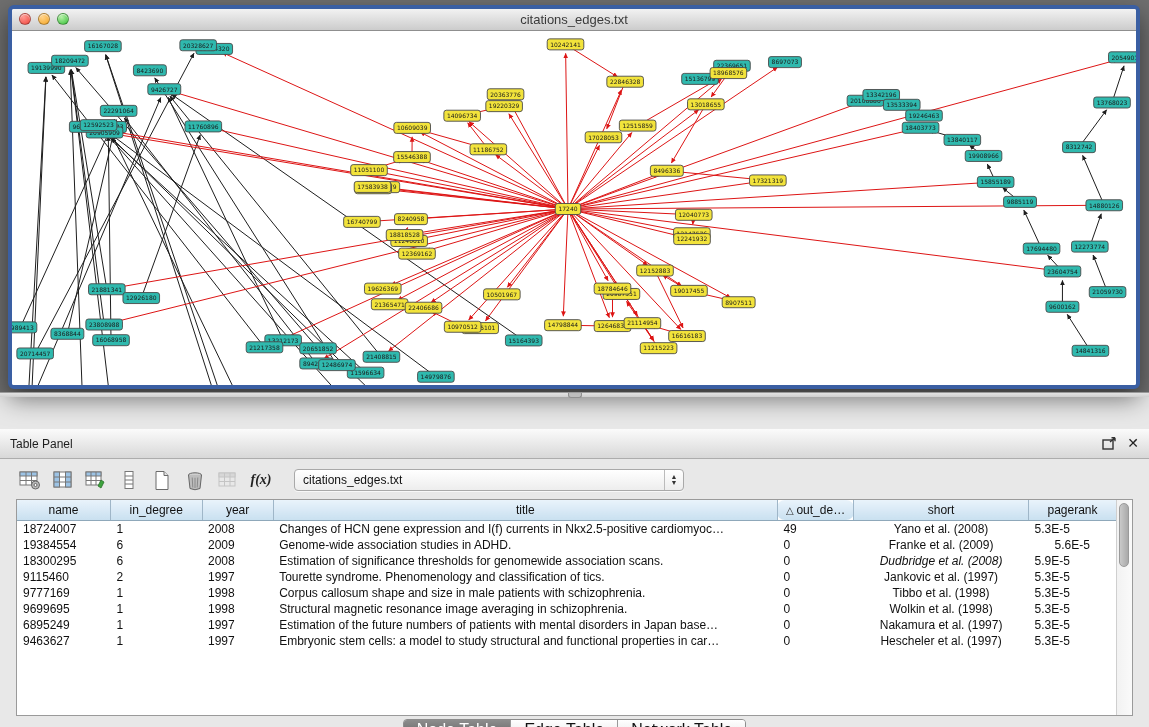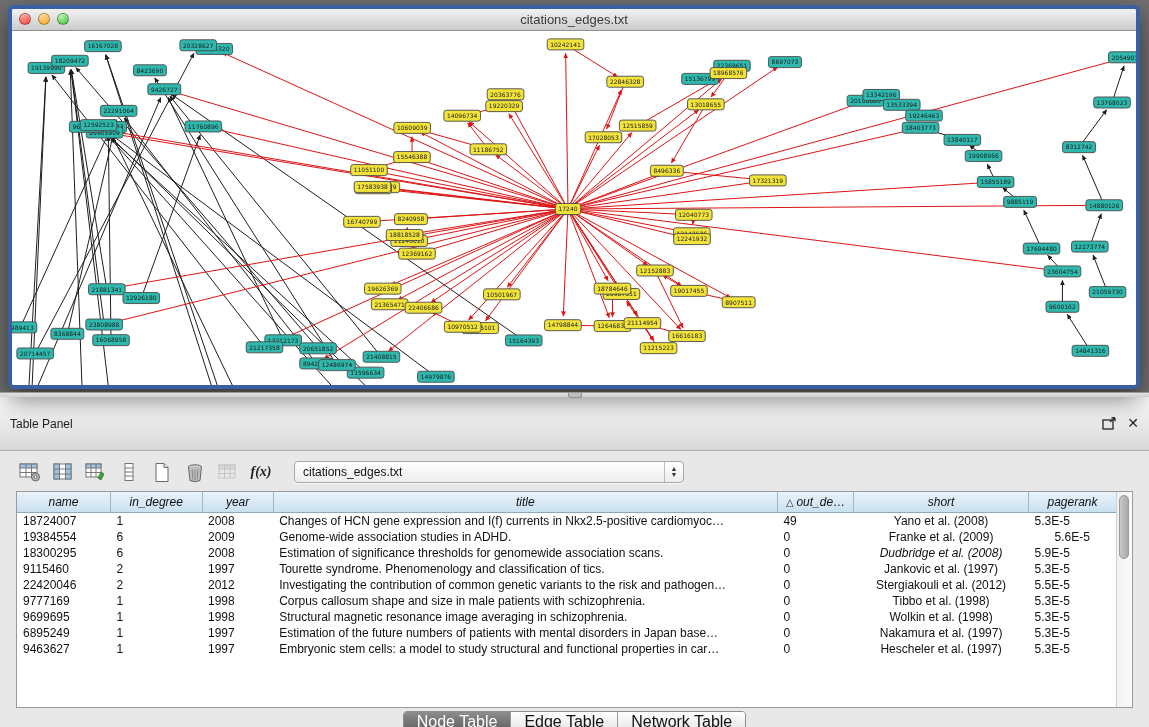--- a/index.html
+++ b/index.html
@@ -31,21 +31,21 @@
   .canvas-wrap svg{position:absolute;left:0;top:0;}
 
   
   .splitter{height:5px;background:linear-gradient(#e3e3e3,#cfcfcf);border-top:1px solid #9a9a9a;box-sizing:border-box;position:relative;}
   .splitter .grip{position:absolute;left:50%;top:0;width:14px;height:5px;margin-left:-7px;background:#bdbdbd;border:1px solid #8f8f8f;border-top:none;box-sizing:border-box;border-radius:0 0 3px 3px;}
 
   
   .tp-header{
     height:21px;background:linear-gradient(#fbfbfb,#d8d8d8);
     border-bottom:1px solid #adadad;display:flex;align-items:center;
-    padding:16px 10px;font-size:12px;color:#1d1d1d;
+    padding:4px 10px;font-size:12px;color:#1d1d1d;margin-top:32px;
   }
   .tp-header .spacer{flex:1;}
   .tp-float{width:15px;height:13px;margin-right:10px;cursor:pointer;}
   .tp-close{font-size:14px;font-weight:bold;color:#222;cursor:pointer;line-height:13px;}
   .panel-body{height:285px;box-sizing:border-box;padding:4px 16px 0 16px;display:flex;flex-direction:column;background:#e8e8e8;}
   .toolbar{height:34px;flex:0 0 34px;display:flex;align-items:center;gap:5px;}
   .tool-btn{width:28px;height:27px;display:flex;align-items:center;justify-content:center;border-radius:4px;cursor:pointer;}
   .tool-btn.disabled{opacity:.45;cursor:default;}
   .fx{font-family:"Liberation Serif","DejaVu Serif",serif;font-style:italic;font-weight:bold;font-size:14px;color:#222;}
   .combo{
@@ -56,21 +56,21 @@
   }
   .combo .val{flex:1;padding-left:8px;overflow:hidden;white-space:nowrap;}
   .combo .stepper{width:18px;border-left:1px solid #bbb;height:100%;display:flex;flex-direction:column;align-items:center;justify-content:center;font-size:7px;line-height:6px;color:#333;}
   .table-box{flex:1;border:1px solid #9a9a9a;background:#fff;display:flex;overflow:hidden;margin-top:2px;}
   .table-scroll{flex:1;overflow:hidden;}
   table{border-collapse:collapse;table-layout:fixed;width:100%;}
   th{
     height:20px;box-sizing:border-box;font-weight:normal;font-size:12px;color:#111;
     background:linear-gradient(#e9f3fb,#c9e0f0);
     border-right:1px solid #9fb6c8;border-bottom:1px solid #8fa8ba;
-    overflow:hidden;white-space:nowrap;text-align:center;padding:0 4px;font-style:italic;
+    overflow:hidden;white-space:nowrap;text-align:center;padding:0 4px;
   }
   th:last-child{border-right:none;}
   th .sort{font-size:10px;color:#333;}
   td{
     font-size:12px;color:#101010;height:15px;padding:1px 6px;box-sizing:border-box;
     white-space:nowrap;overflow:hidden;text-overflow:clip;
   }
   
   .vscroll{width:15px;flex:0 0 15px;border-left:1px solid #cfcfcf;background:linear-gradient(90deg,#f2f2f2,#fafafa);position:relative;}
   .vthumb{position:absolute;left:2px;top:3px;width:10px;height:64px;border-radius:6px;
@@ -542,21 +542,21 @@
 
   <div class="table-box">
     <div class="table-scroll">
       <table>
         <thead>
             <tr id="thead-row">
               <th style="width: 92px;">name</th>
               <th style="width: 90px;">in_degree</th>
               <th style="width: 70px;">year</th>
               <th style="width: 496px;">title</th>
-              <th style="width: 75px;"><span class="sort">△ </span>out_de…</th>
+              <th style="width: 75px; border-radius: 8px;"><span class="sort">△ </span>out_de…</th>
               <th style="width: 172px;">short</th>
               <th style="width: 86px;">pagerank</th>
             </tr>
           </thead>
         <tbody id="tbody">
             <tr>
               <td style="text-align: left;">18724007</td>
               <td style="text-align: left;">1</td>
               <td style="text-align: left;">2008</td>
               <td style="text-align: left;">Changes of HCN gene expression and I(f) currents in Nkx2.5-positive cardiomyoc…</td>
@@ -583,29 +583,20 @@
               <td style="text-align: left;">5.9E-5</td>
             </tr>
             <tr>
               <td style="text-align: left;">9115460</td>
               <td style="text-align: left;">2</td>
               <td style="text-align: left;">1997</td>
               <td style="text-align: left;">Tourette syndrome. Phenomenology and classification of tics.</td>
               <td style="text-align: left;">0</td>
               <td style="text-align: center;">Jankovic et al. (1997)</td>
               <td style="text-align: left;">5.3E-5</td>
-            </tr>
-            <tr>
-              <td style="text-align: left;">22420046</td>
-              <td style="text-align: left;">2</td>
-              <td style="text-align: left;">2012</td>
-              <td style="text-align: left;">Investigating the contribution of common genetic variants to the risk and pathogen…</td>
-              <td style="text-align: left;">0</td>
-              <td style="text-align: center;">Stergiakouli et al. (2012)</td>
-              <td style="text-align: left;">5.5E-5</td>
             </tr>
             <tr>
               <td style="text-align: left;">9777169</td>
               <td style="text-align: left;">1</td>
               <td style="text-align: left;">1998</td>
               <td style="text-align: left;">Corpus callosum shape and size in male patients with schizophrenia.</td>
               <td style="text-align: left;">0</td>
               <td style="text-align: center;">Tibbo et al. (1998)</td>
               <td style="text-align: left;">5.3E-5</td>
             </tr>

